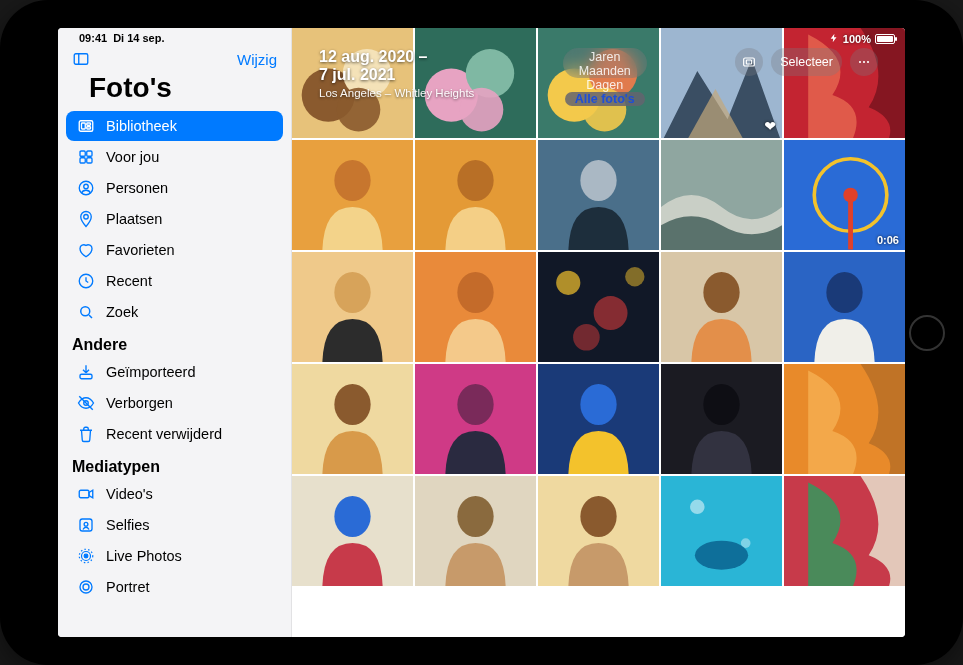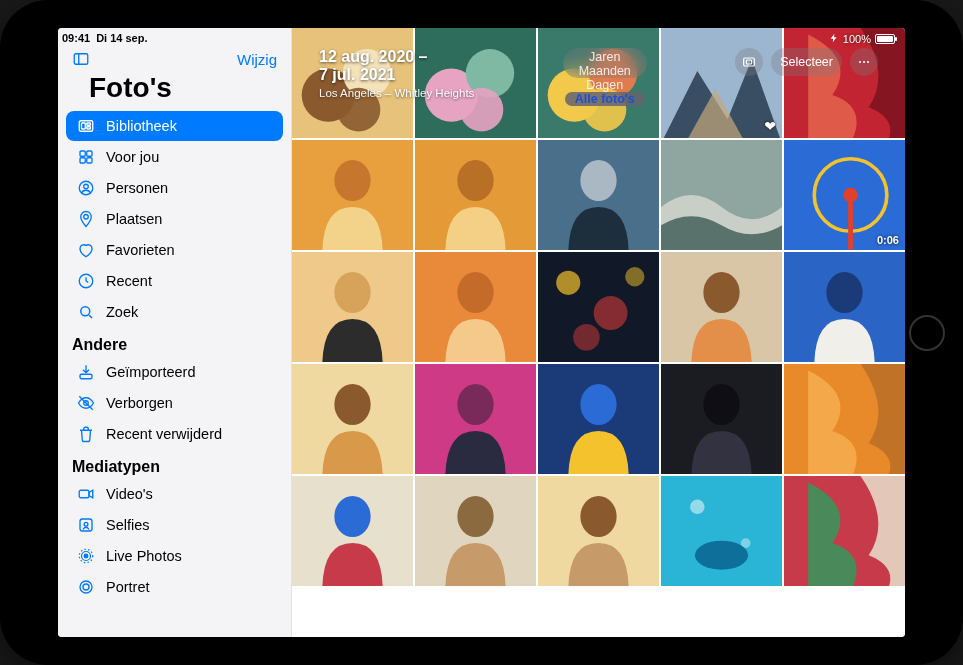--- a/index.html
+++ b/index.html
@@ -30,21 +30,21 @@
 
 .sidebar {
   width: 234px; height: 100%;
   background: #f4f4f6;
   border-right: 1px solid #e2e2e4;
   display: flex; flex-direction: column;
   overflow: hidden;
 }
 .status-row {
   display: flex; align-items: center; gap: 6px;
-  padding: 4px 14px 0 4px;
+  padding: 4px 14px 0 21px;
   font-size: 11px; font-weight: 600; color: #000;
 }
 .sb-top {
   display: flex; align-items: center; justify-content: space-between;
   padding: 6px 14px 2px 14px;
 }
 .sb-top .icon { color: #007aff; }
 .edit-link { color: #007aff; font-size: 15px; }
 .app-title {
   font-size: 28px; font-weight: 700; color: #000;
@@ -88,21 +88,21 @@
 .fav-badge {
   position:absolute; right:6px; bottom:4px;
   color:#fff; font-size:14px;
   text-shadow:0 0 3px rgba(0,0,0,.8);
 }
 
 
 .status-right {
   position:absolute; top:4px; right:10px;
   display:flex; align-items:center; gap:4px;
-  font-size:11px; font-weight:400; color:#fff;
+  font-size:11px; font-weight:700; color:#fff;
   text-shadow:0 0 3px rgba(0,0,0,.7);
 }
 .batt { width:20px; height:10px; border:1px solid #fff; border-radius:2px; position:relative; }
 .batt::after{content:"";position:absolute;right:-3px;top:2px;width:2px;height:4px;background:#fff;border-radius:1px;}
 .batt-fill{position:absolute;inset:1px;background:#fff;border-radius:1px;}
 
 .topbar {
   position:absolute; top:20px; left:0; right:0;
   display:flex; align-items:flex-start; justify-content:space-between;
   padding: 0 27px;

